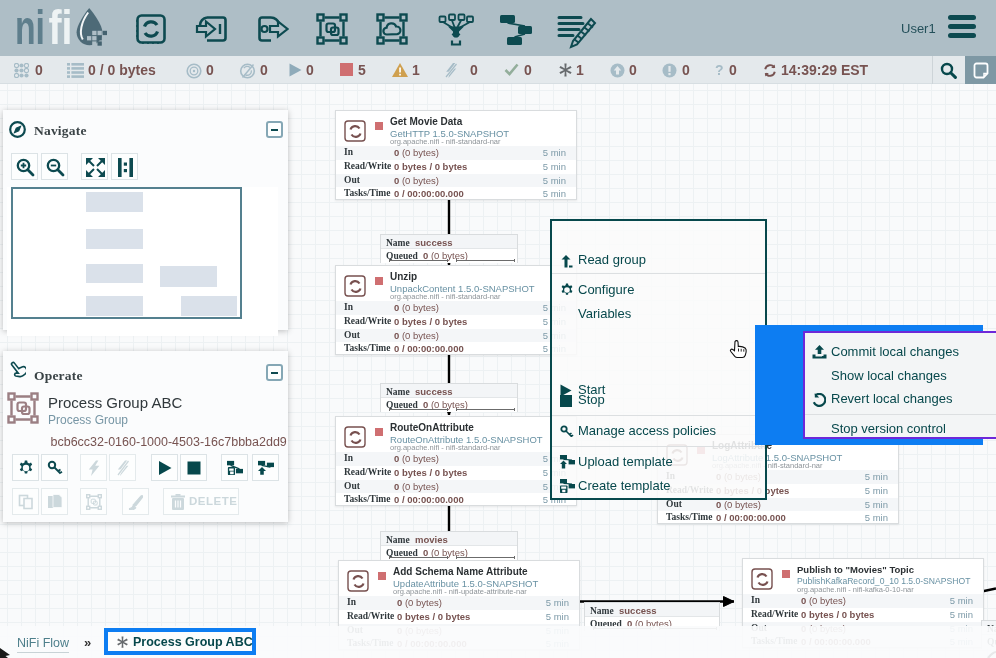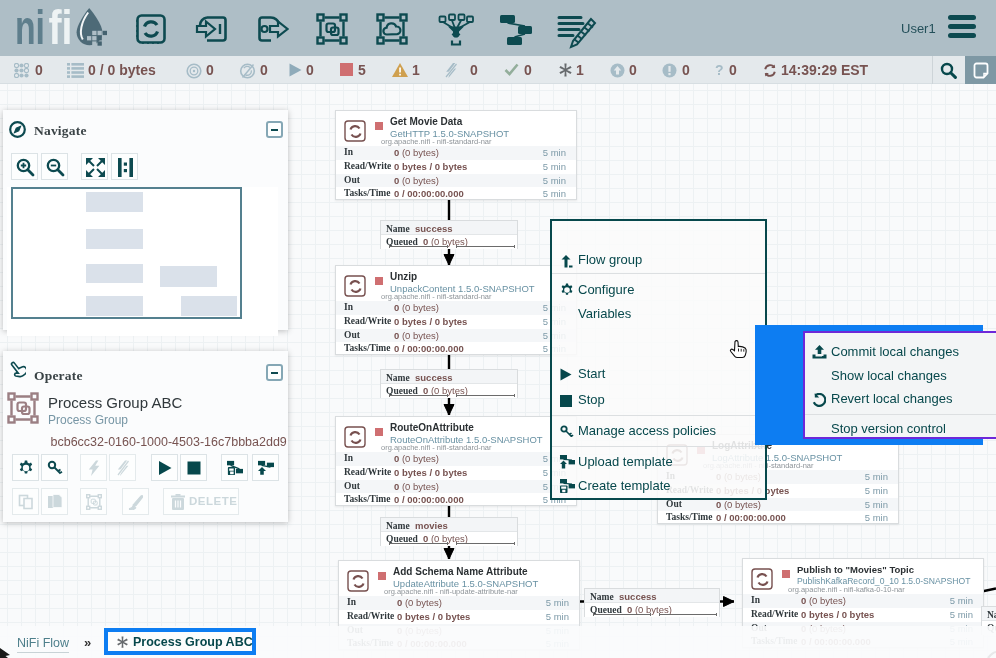--- a/index.html
+++ b/index.html
@@ -27,30 +27,30 @@
   .sico { position:absolute; top:7px; }
   #sq-btn { position:absolute; left:965px; top:0; width:31px; height:28px; background:#7e98a4; }
   #ssep { position:absolute; left:932px; top:0px; width:1px; height:28px; background:#cdd4d8; }
 
   
   .proc { position:absolute; width:242px; height:90px; background:#fff; border:1px solid #d9dcde; box-shadow:0 1px 2px rgba(0,0,0,0.08);margin-left:7px; }
   .proc .picon { position:absolute; left:8px; top:9px; }
   .proc .pind { position:absolute; left:39px; top:11px; width:8px; height:8px; background:#cf6f71; }
   .proc .ptitle { position:absolute; left:54px; top:4.5px; font-size:10px; font-weight:bold; color:#2b3033; white-space:nowrap; }
   .proc .ptype { position:absolute; left:54px; top:17px; font-size:9.5px; color:#6891a3; white-space:nowrap; }
-  .proc .pbundle { position:absolute; left:45px; top:26.5px; font-size:7.5px; line-height:8px; color:#8e9499; white-space:nowrap; }
+  .proc .pbundle { position:absolute; left:54px; top:26.5px; font-size:7.5px; line-height:8px; color:#8e9499; white-space:nowrap; }
   .proc .prow { position:absolute; left:0; width:100%; height:13.8px; font-size:9.5px; line-height:13.8px; white-space:nowrap; }
   .proc .prow.odd { background:#f4f6f8; }
   .proc .plabel { position:absolute; left:8px; font-family:"Liberation Serif", serif; font-weight:bold; color:#30383c; }
   .proc .pval { position:absolute; left:58px; color:#775351; font-weight:bold; }
   .proc .pval .lt { font-weight:normal; }
   .proc .pmin { position:absolute; right:10px; color:#7d9aa8; }
 
   
-  .clabel { position:absolute; background:#86efac; border:1px solid #d9dcde; }
+  .clabel { position:absolute; background:#86efac; border:1px solid #d9dcde;margin-top:14px; }
   .clabel .crow1 { position:absolute; left:0; top:0; width:100%; height:13.5px; background:#f3f5f7; border-bottom:1px solid #e3e6e8; }
   .clabel .crow2 { position:absolute; left:0; top:14px; width:100%; height:14px; background:#fff; }
   .clabel .ctext { position:absolute; font-size:9.5px; line-height:11px; white-space:nowrap; }
   .clabel .cname { font-family:"Liberation Serif", serif; font-weight:bold; color:#30383c; }
   .clabel .cval { color:#775351; font-weight:bold; }
   .cbar { position:absolute; height:1px; background:#6b6b6b; bottom:1.5px; }
   .cbar:before, .cbar:after { content:""; position:absolute; width:1px; height:3px; background:#6b6b6b; top:-1px; }
   .cbar:before { left:0; } .cbar:after { right:0; }
 
   
@@ -690,33 +690,33 @@
       <span style="position:absolute; left:25px; top:6px; font-size:11.5px; font-weight:bold; color:#ccd8dc; letter-spacing:0.5px;">DELETE</span>
     </div>
   </div>
 
   <div id="cmenu">
     <div class="mitem" style="top:26.5px;">
         <svg class="mico" style="top:7px;" width="13" height="13" viewBox="0 0 13 13" fill="#07484c">
           <path d="M5.5,12.5 v-8 h-3 L7,0 l4.5,4.5 h-3 v8 Z" transform="translate(-1,0)"></path>
           <rect x="9" y="10.5" width="3.5" height="2"></rect>
         </svg>
-        <span>Flow group</span>
+        <span>Read group</span>
       </div>
     <div class="msep" style="top:51.5px;"></div>
     <div class="mitem" style="top:57.3px;">
         <svg class="mico" width="14" height="14" viewBox="0 0 16 16" fill="#07484c">
           <path d="M8,4.8 a3.2,3.2 0 1 1 0,6.4 a3.2,3.2 0 0 1 0,-6.4 Z M6.8,0.5 h2.4 l0.3,2 a5.8,5.8 0 0 1 1.6,0.9 l1.9,-0.8 l1.2,2.1 l-1.6,1.3 a5.8,5.8 0 0 1 0,1.9 l1.6,1.3 l-1.2,2.1 l-1.9,-0.8 a5.8,5.8 0 0 1 -1.6,0.9 l-0.3,2 h-2.4 l-0.3,-2 a5.8,5.8 0 0 1 -1.6,-0.9 l-1.9,0.8 l-1.2,-2.1 l1.6,-1.3 a5.8,5.8 0 0 1 0,-1.9 l-1.6,-1.3 l1.2,-2.1 l1.9,0.8 a5.8,5.8 0 0 1 1.6,-0.9 Z" fill-rule="evenodd"></path>
         </svg>
         <span>Configure</span>
       </div>
     <div class="mitem" style="top:81px;">
         <span>Variables</span>
       </div>
-    <div class="mitem" style="top:141px;">
+    <div class="mitem" style="top:157px;">
         <svg class="mico" style="top:6px;" width="12" height="13" viewBox="0 0 12 13" fill="#07484c">
           <path d="M0.5,0.5 L11.5,6.5 L0.5,12.5 Z"></path>
         </svg>
         <span>Start</span>
       </div>
     <div class="mitem" style="top:167px;">
         <svg class="mico" style="top:6.5px;" width="12" height="12" viewBox="0 0 12 12" fill="#07484c">
           <rect width="12" height="12"></rect>
         </svg>
         <span>Stop</span>

